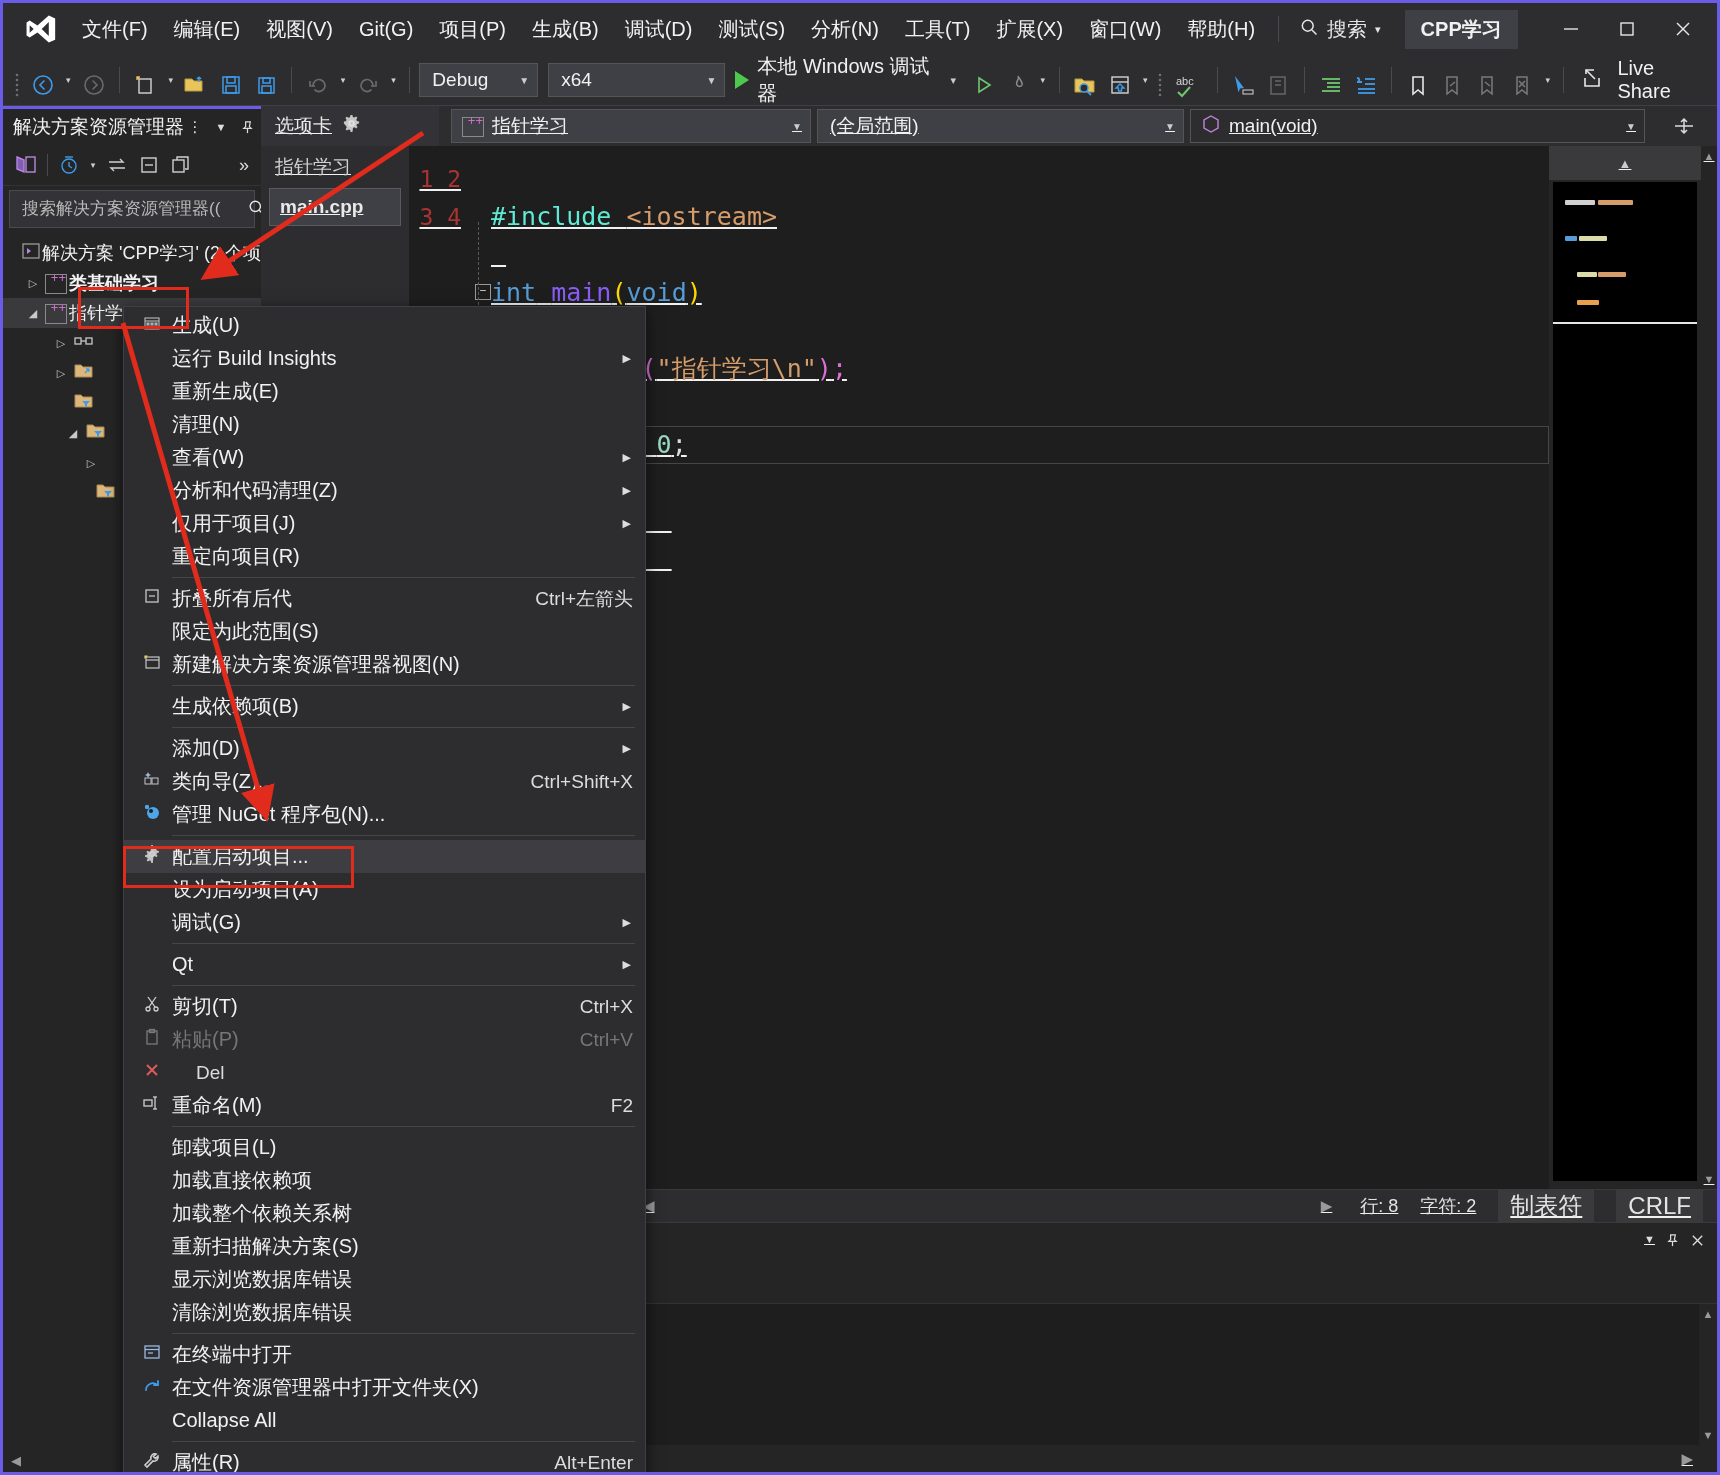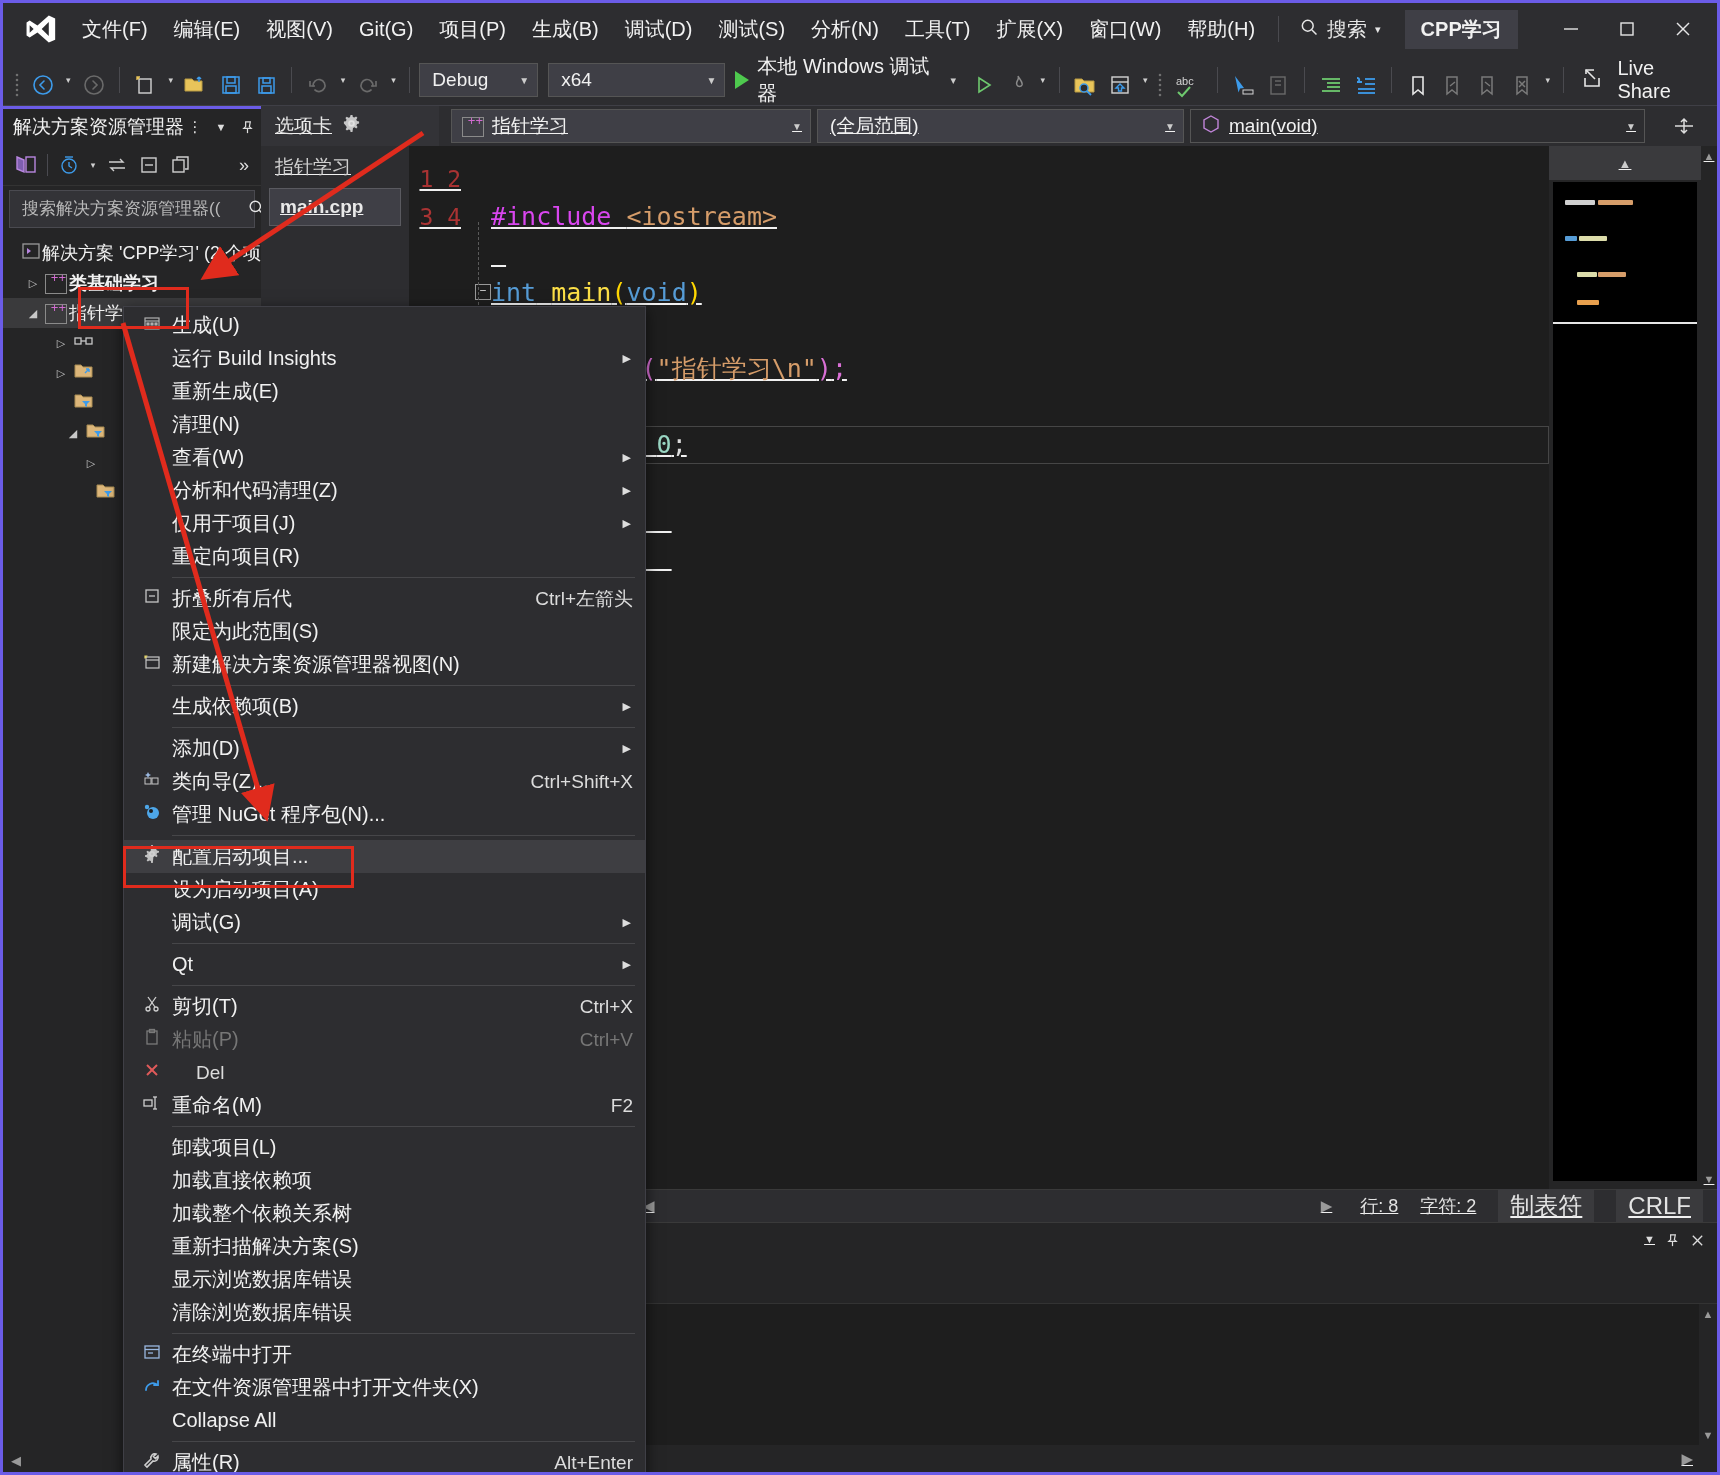--- a/index.html
+++ b/index.html
@@ -79,24 +79,24 @@
   .editor-wrap{flex:1;display:flex;position:relative;min-height:0;}
   .tabstrip{width:148px;background:#2d2d30;padding-top:2px;flex:0 0 148px;}
   .tabstrip .grp{padding:6px 14px;font-size:19px;color:#cfcfcf;}
   .tabstrip .file{margin:2px 8px;background:#3f3f46;border:1px solid #5a5a60;padding:7px 10px;font-size:19px;
                   font-weight:bold;color:#e9e9e9;}
   .codearea{flex:1;background:#1e1e1e;position:relative;display:flex;min-width:0;overflow:hidden;}
   .gutter{width:52px;text-align:right;padding:14px 8px 0 0;color:#a33;font-size:23px;line-height:38px;
           font-family:"DejaVu Sans Mono","Liberation Mono",monospace;user-select:none;}
   .code{flex:1;padding:14px 0 0 22px;font-family:"DejaVu Sans Mono","Liberation Mono",monospace;
         font-size:25px;line-height:38px;white-space:pre;color:#dcdcdc;position:relative;}
-  .k-pre{color:#d946ef;}
+  .k-pre{color:#5eead4;}
   .k-str{color:#d69d6a;}
   .k-kw{color:#569cd6;}
-  .k-fn{color:#fde047;}
+  .k-fn{color:#8b5cf6;}
   .k-num{color:#b5cea8;}
   .k-punct{color:#ffd700;}
   .k-punct2{color:#da70d6;}
   .k-white{color:#dcdcdc;}
   .fold{position:absolute;left:-14px;width:14px;height:14px;border:1px solid #999;color:#ccc;font-size:11px;
         line-height:12px;text-align:center;}
   .currentline{position:absolute;left:0;right:0;height:38px;border:1px solid #464646;box-sizing:border-box;}
   .guide{position:absolute;border-left:1px dashed #5a5a5a;}
 
   .minimap{width:152px;background:#252526;flex:0 0 152px;display:flex;flex-direction:column;}

